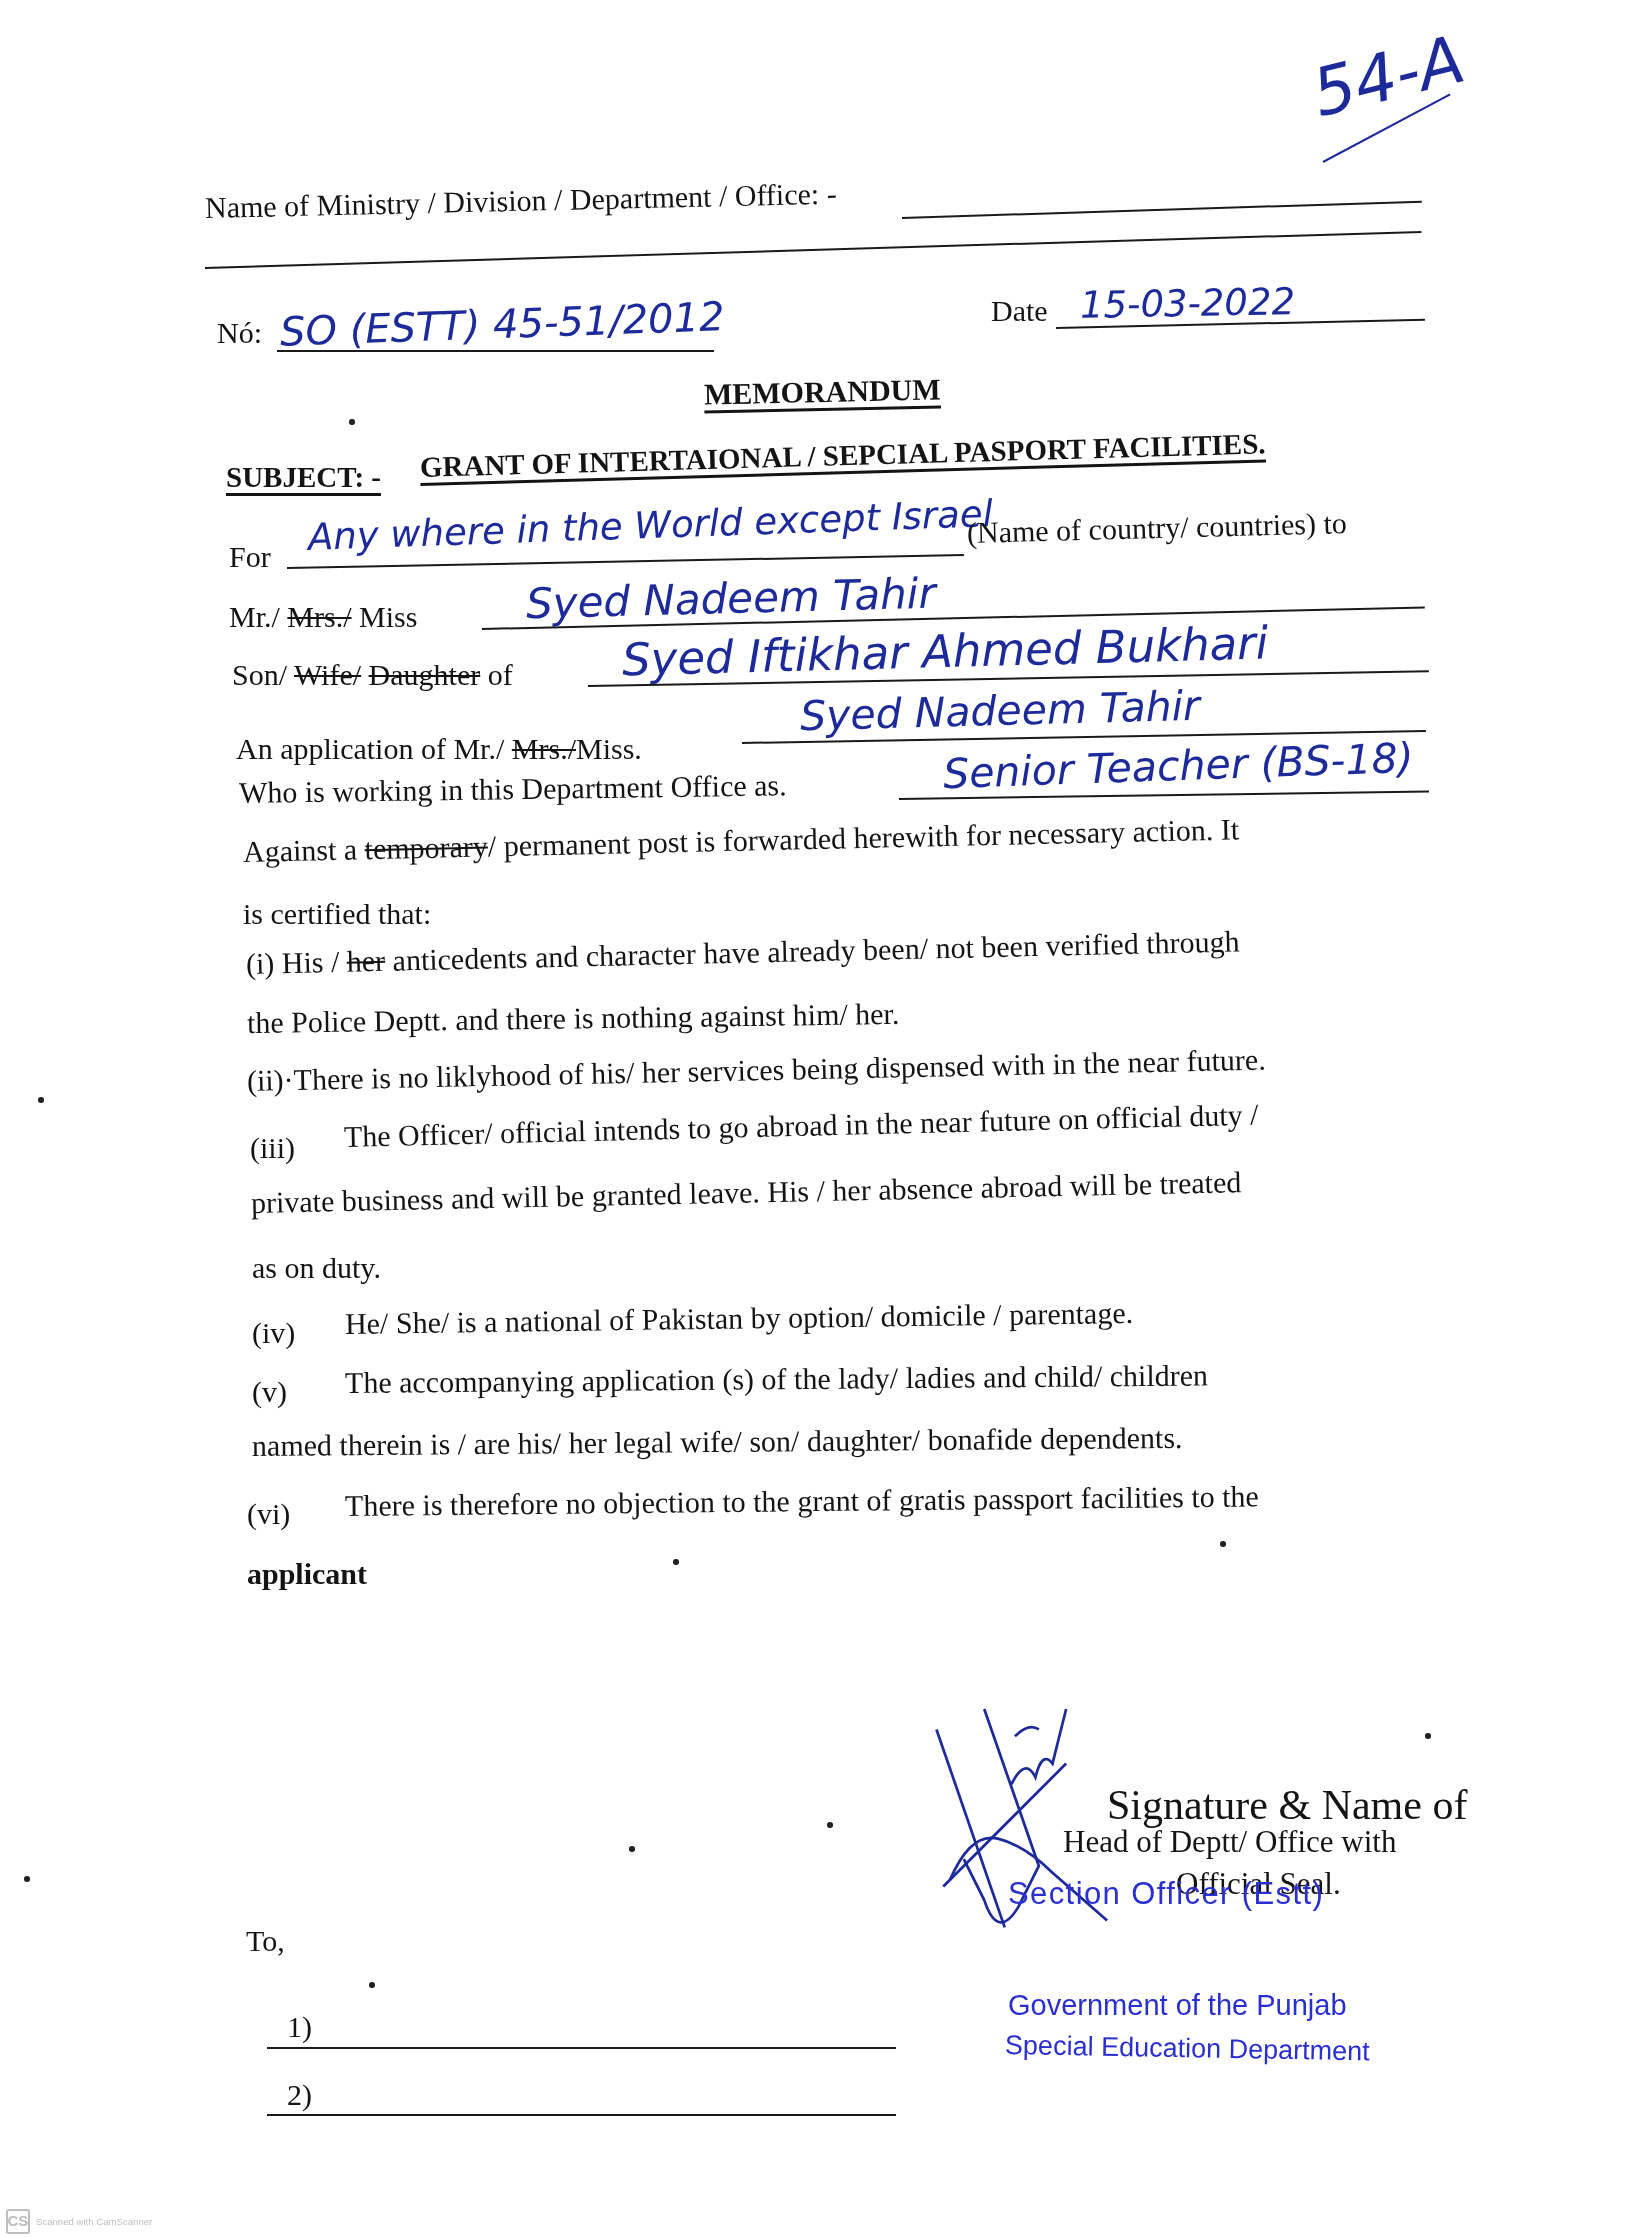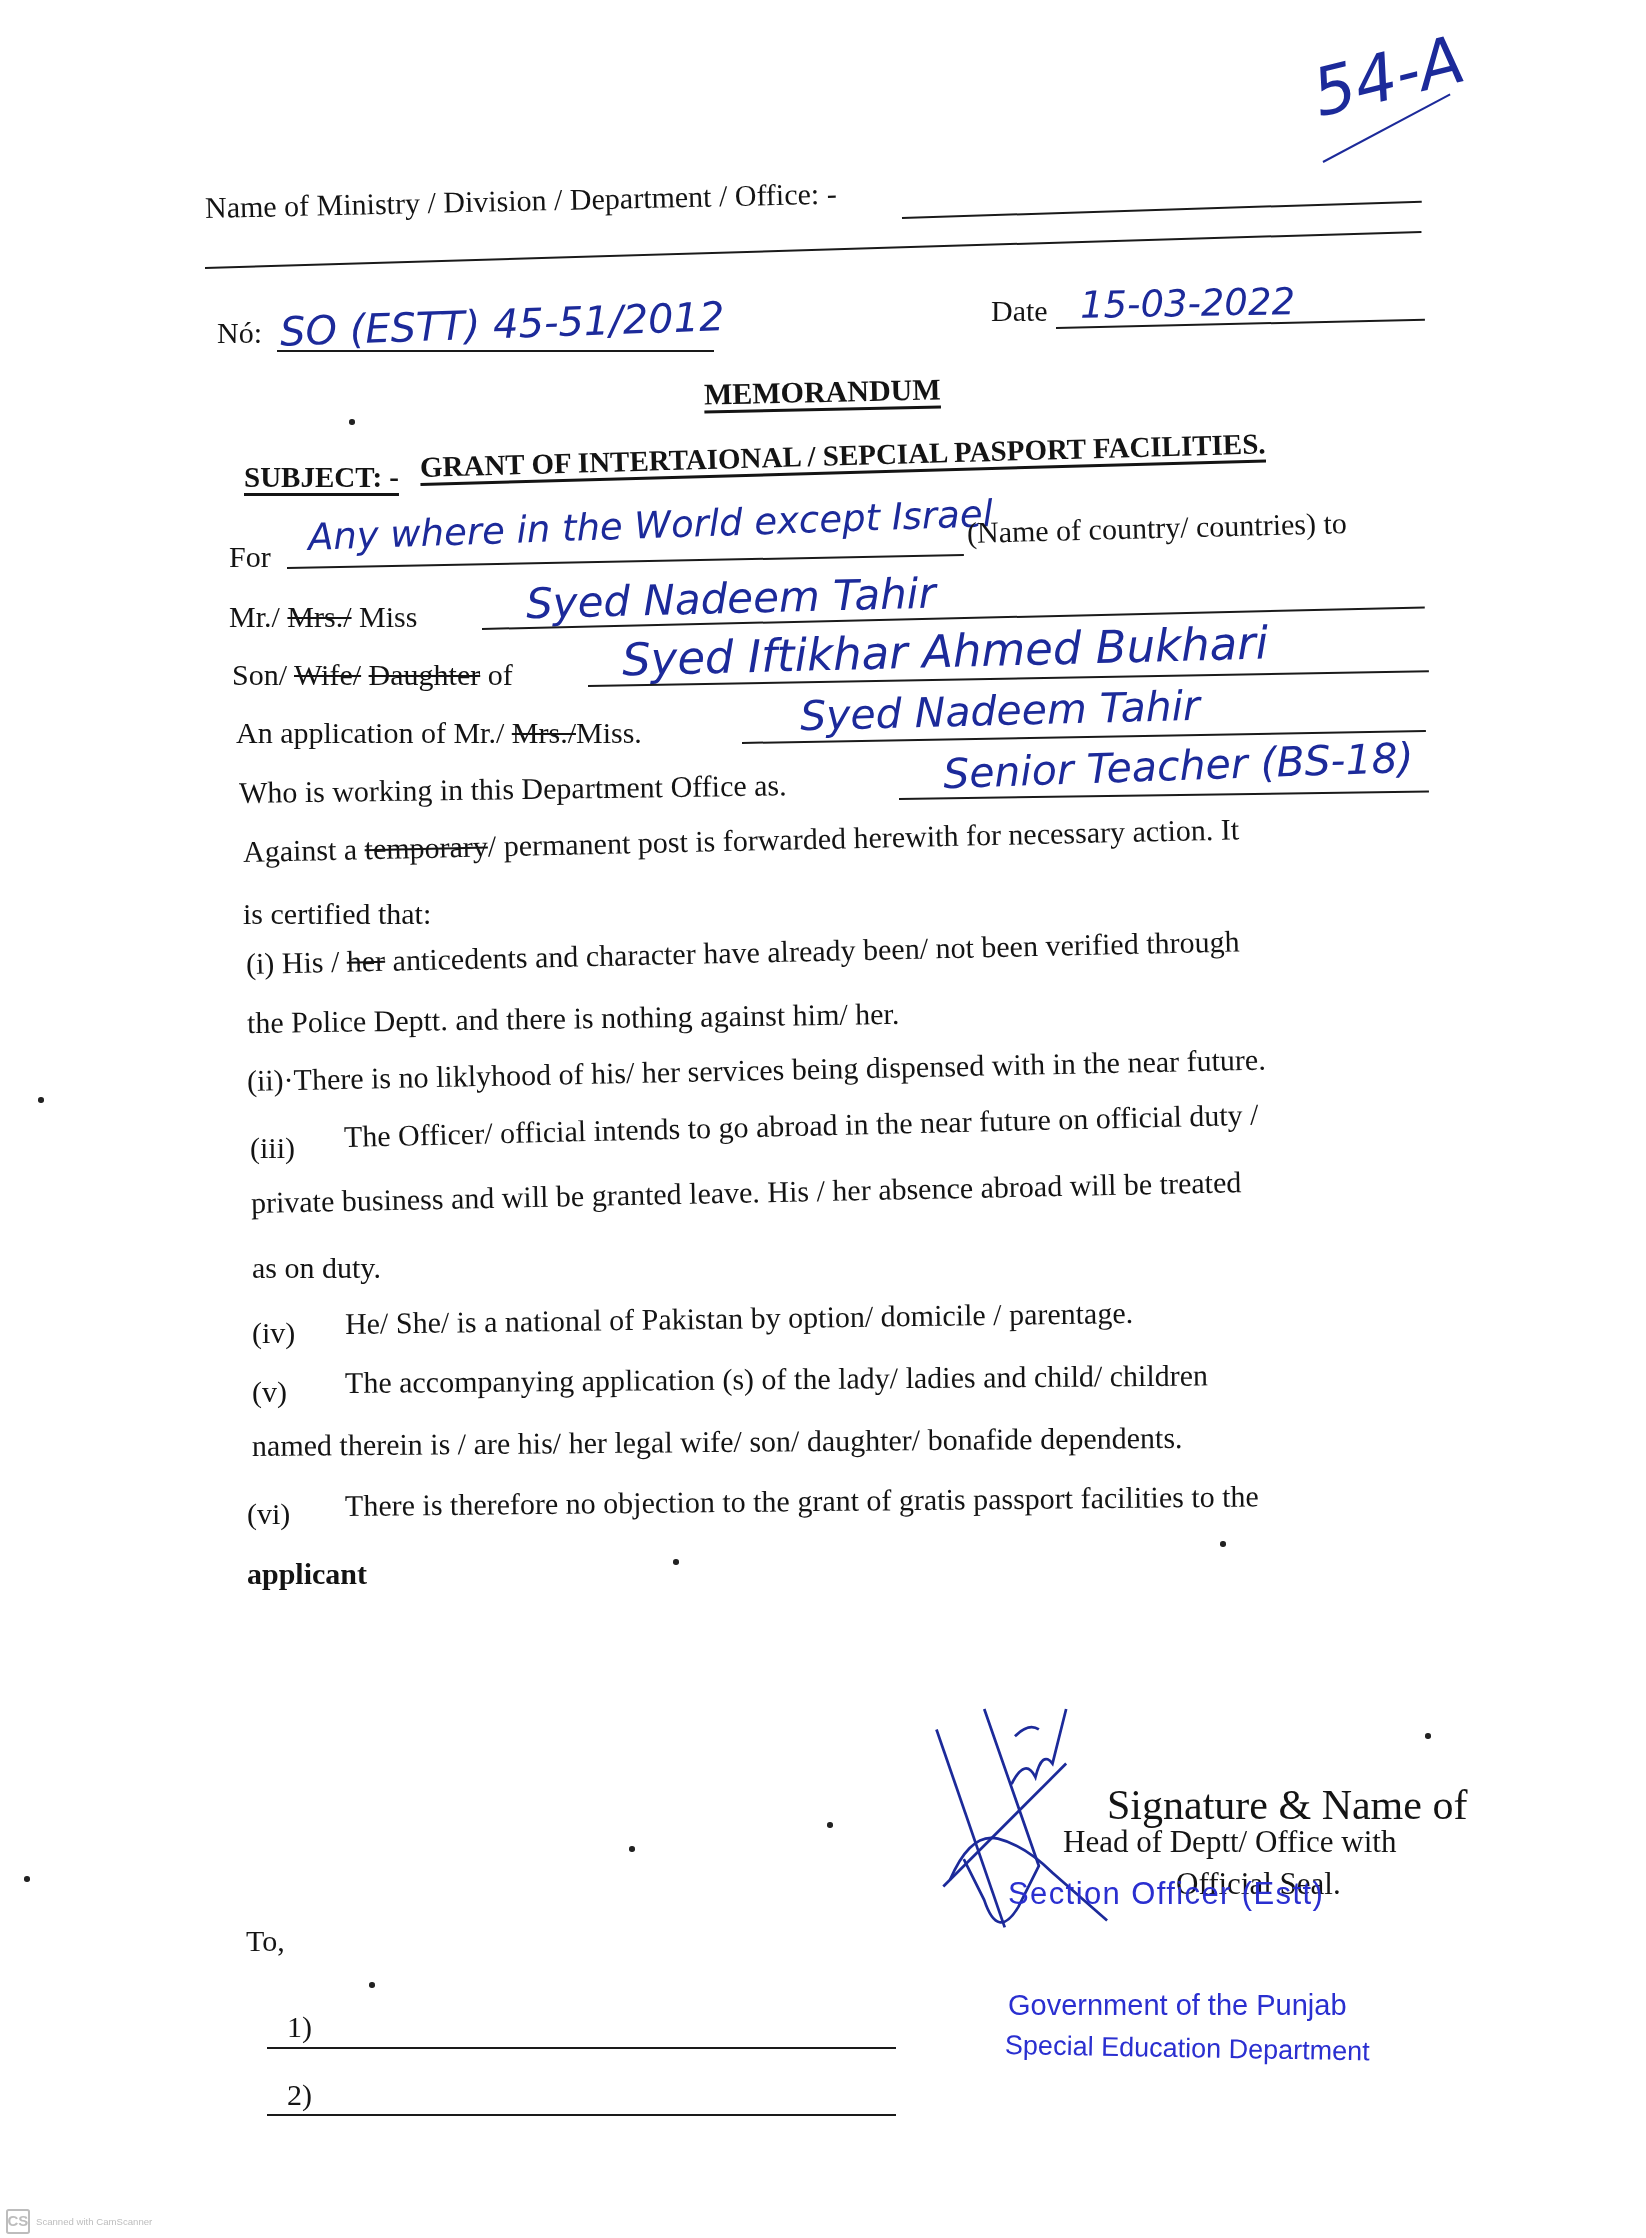--- a/index.html
+++ b/index.html
@@ -29,21 +29,21 @@
 <div class="abs print fs44" style="left:217px; top:316px;">Nó:</div>
 <div class="abs ink" style="left:280px; top:301px; font-size:40px; transform:rotate(-2deg);">SO (ESTT) 45-51/2012</div>
 <div class="line" style="left:277px; top:350px; width:437px;"></div>
 
 <div class="abs print fs44" style="left:991px; top:294px;">Date</div>
 <div class="abs ink" style="left:1080px; top:282px; font-size:37px; transform:rotate(-1deg);">15-03-2022</div>
 <div class="line" style="left:1056px; top:327px; width:369px; transform:rotate(-1.3deg);"></div>
 
 <div class="abs print uline" style="left:704px; top:375px; font-size:30px; font-weight:bold; transform:rotate(-1.2deg);">MEMORANDUM</div>
 
-<div class="abs print uline" style="left:226px; top:461px; font-size:29px; font-weight:bold;margin-left:18px;">SUBJECT: -</div>
+<div class="abs print uline" style="left:226px; top:461px; font-size:29px; font-weight:bold;">SUBJECT: -</div>
 <div class="abs print uline" style="left:420px; top:451px; font-size:29px; font-weight:bold; transform:rotate(-1.6deg); transform-origin:left;">GRANT OF INTERTAIONAL / SEPCIAL PASPORT FACILITIES.</div>
 
 <div class="abs print fs44" style="left:229px; top:540px;">For</div>
 <div class="abs ink" style="left:308px; top:516px; font-size:37px; transform:rotate(-2deg); transform-origin:left;">Any where in the World except Israel</div>
 <div class="line" style="left:287px; top:567px; width:677px; transform:rotate(-1.1deg);"></div>
 <div class="abs print fs44" style="left:967px; top:516px; transform:rotate(-1.5deg); transform-origin:left;">(Name of country/ countries) to</div>
 
 <div class="abs print fs44" style="left:229px; top:600px;">
   <span>Mr./</span>
   <span class="strike">Mrs./</span>
@@ -54,21 +54,21 @@
 
 <div class="abs print fs44" style="left:232px; top:658px;">
   <span>Son/</span>
   <span class="strike">Wife/</span>
   <span class="strike">Daughter</span>
   <span>of</span>
 </div>
 <div class="abs ink" style="left:622px; top:625px; font-size:45px; transform:rotate(-1.5deg);">Syed Iftikhar Ahmed Bukhari</div>
 <div class="line" style="left:588px; top:685px; width:841px; transform:rotate(-1deg);"></div>
 
-<div class="abs print fs44" style="left:236px; top:716px;">
+<div class="abs print fs44" style="left:236px; top:732px;">
   <span>An application of Mr./</span>
   <span class="strike">Mrs./</span><span>Miss.</span>
 </div>
 <div class="abs ink" style="left:800px; top:687px; font-size:41px; transform:rotate(-1.5deg);">Syed Nadeem Tahir</div>
 <div class="line" style="left:742px; top:742px; width:684px; transform:rotate(-1deg);"></div>
 
 <div class="abs print fs44" style="left:239px; top:776px; transform:rotate(-0.8deg); transform-origin:left;">Who is working in this Department Office as.</div>
 <div class="abs ink" style="left:943px; top:742px; font-size:41px; transform:rotate(-2deg);">Senior Teacher (BS-18)</div>
 <div class="line" style="left:899px; top:798px; width:530px; transform:rotate(-0.8deg);"></div>
 

